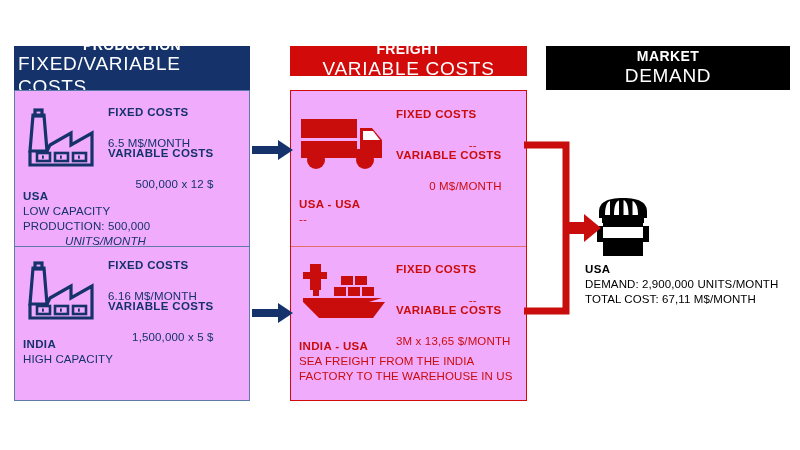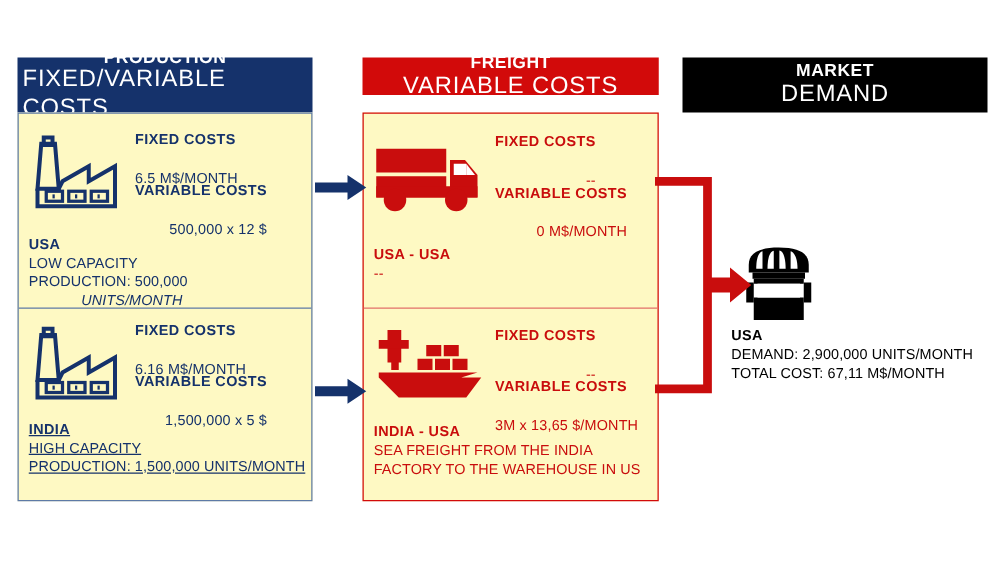--- a/index.html
+++ b/index.html
@@ -47,21 +47,21 @@
   }
 
   #hdr-production { left: 14px;  top: 46px; width: 236px; height: 44px; background: #15326b; }
   #hdr-freight    { left: 290px; top: 46px; width: 237px; height: 30px; background: #d20a0a; }
   #hdr-market     { left: 546px; top: 46px; width: 244px; height: 44px; background: #000000; }
 
   
   .panel {
     position: absolute;
     box-sizing: border-box;
-    background: #fef9c3;
+    background: #f0abfc;
   }
   #panel-production {
     left: 14px; top: 90px; width: 236px; height: 311px;
     border: 1.6px solid #5e7aa6;
   }
   #panel-freight {
     left: 290px; top: 90px; width: 237px; height: 311px;
     border: 1.6px solid #d20a0a;
   }
 
@@ -237,24 +237,23 @@
       <div class="cost-block navy-txt" style="left:93px; top:12px;">
         <div class="cost-lbl">FIXED COSTS</div>
         <div class="cost-val">6.16 M$/MONTH</div>
       </div>
 
       <div class="cost-block navy-txt" style="left:93px; top:53px;">
         <div class="cost-lbl">VARIABLE COSTS</div>
         <div class="cost-val">1,500,000 x 5 $</div>
       </div>
 
-      <div class="footer-block navy-txt" style="top:91px;text-decoration:underline;">
+      <div class="footer-block navy-txt" style="top:91px;">
         <div class="footer-title">INDIA</div>
         <div class="footer-line">HIGH CAPACITY</div>
-        <div class="footer-line"><span>PRODUCTION: 1,500,000 UNITS/MONTH</span><span class="ital"></span></div>
       </div>
     </div>
   </div>
 
   <div class="panel" id="panel-freight">
     <div class="panel-divider"></div>
 
     <div class="cell" style="top:0; height:155px;">
       <span class="cell-icon" style="left:8px; top:24px;">
         <svg width="88" height="56" viewBox="0 0 88 56" aria-hidden="true">

